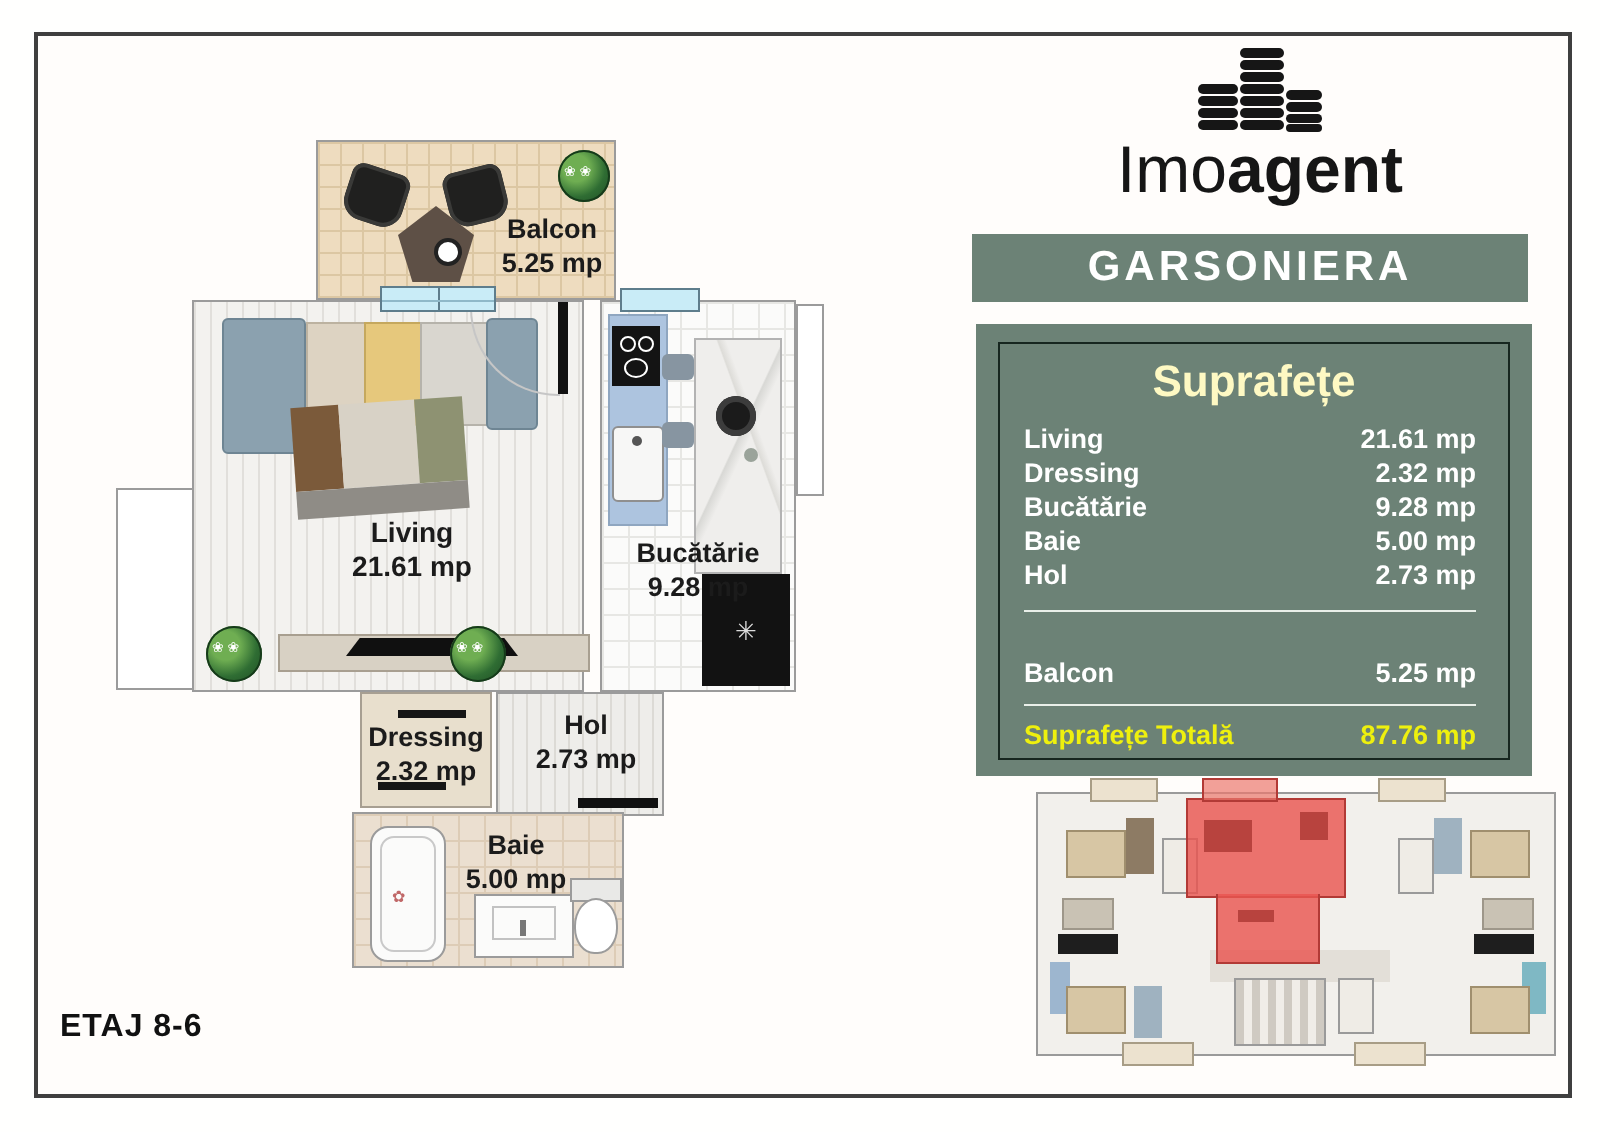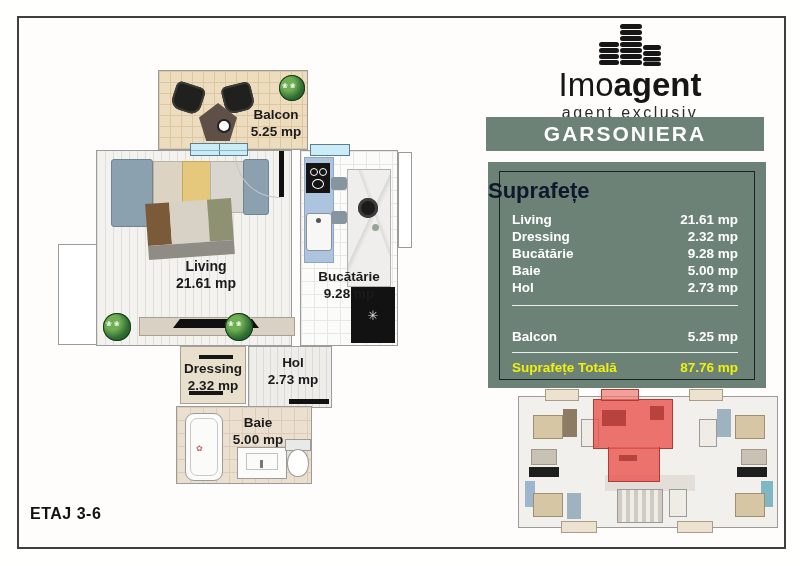--- a/index.html
+++ b/index.html
@@ -166,21 +166,21 @@
       <div style="position:absolute;left:22px;top:12px;width:3px;height:8px;background:#777;"></div>
     </div>
     <div class="abs" style="left:108px;top:32px;width:24px;height:10px;background:#e9e9e7;border:1px solid #9b9b9b;"></div>
     <div class="abs" style="left:110px;top:42px;width:20px;height:26px;background:#fff;border:1px solid #9b9b9b;border-radius:50% 50% 46% 46%;"></div>
   </div>
   <div class="room-label" style="left:218px;top:414px;width:80px;">
     <div>Baie</div>
     <div>5.00 mp</div>
   </div>
 
-  <div class="abs" style="left:30px;top:505px;font-size:16px;font-weight:bold;color:#111;letter-spacing:0.5px;">ETAJ 3-6</div>
+  <div class="abs" style="left:30px;top:505px;font-size:16px;font-weight:bold;color:#111;letter-spacing:0.5px;">ETAJ 8-6</div>
 
   <div class="abs" style="left:545px;top:22px;width:170px;text-align:center;">
     <svg width="78" height="46" viewBox="0 0 78 46" style="display:block;margin:0 auto;">
       <g fill="#161616">
         <g>
           <rect x="8" y="20" width="20" height="5" rx="2.5"></rect>
             <rect x="8" y="26" width="20" height="5" rx="2.5"></rect>
           <rect x="8" y="32" width="20" height="5" rx="2.5"></rect>
             <rect x="8" y="38" width="20" height="5" rx="2.5"></rect>
         </g>
@@ -197,30 +197,29 @@
           <rect x="52" y="23" width="18" height="5" rx="2.5"></rect>
             <rect x="52" y="29" width="18" height="5" rx="2.5"></rect>
           <rect x="52" y="35" width="18" height="4.5" rx="2.2"></rect>
             <rect x="52" y="40" width="18" height="4" rx="2"></rect>
         </g>
       </g>
     </svg>
     <div style="font-size:33px;color:#161616;line-height:34px;">
       <span style="font-weight:normal;margin-top:13px;">Imo</span><span style="font-weight:bold;">agent</span>
     </div>
-    <div style="font-size:16px;color:#2b2b2b;letter-spacing:2.5px;margin-top:2px;">agent exclusiv</div>
   </div>
 
   <div id="banner" class="abs">
     <span>GARSONIERA</span>
   </div>
 
   <div id="panel" class="abs">
     <div id="panel-inner"></div>
-    <div class="abs" style="left:0;top:16px;width:278px;text-align:left;color:#0f172a;font-weight:bold;font-size:22px;">Suprafețe</div>
+    <div class="abs" style="left:0;top:16px;width:278px;text-align:center;color:#fef9c3;font-weight:bold;font-size:22px;">Suprafețe</div>
 
     <div class="prow" style="top:50px;">
       <span class="l">Living</span>
       <span class="v">21.61 mp</span>
       </div>
     <div class="prow" style="top:67px;">
       <span class="l">Dressing</span>
       <span class="v">2.32 mp</span>
       </div>
     <div class="prow" style="top:84px;">

